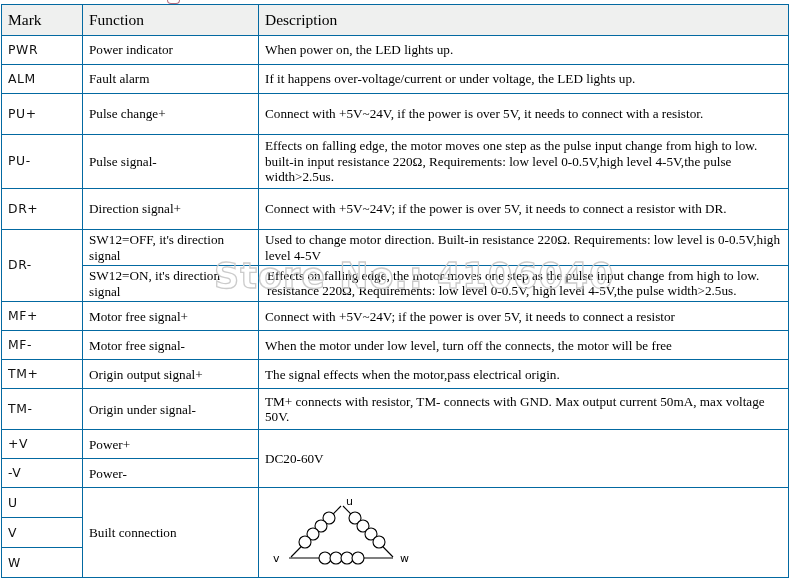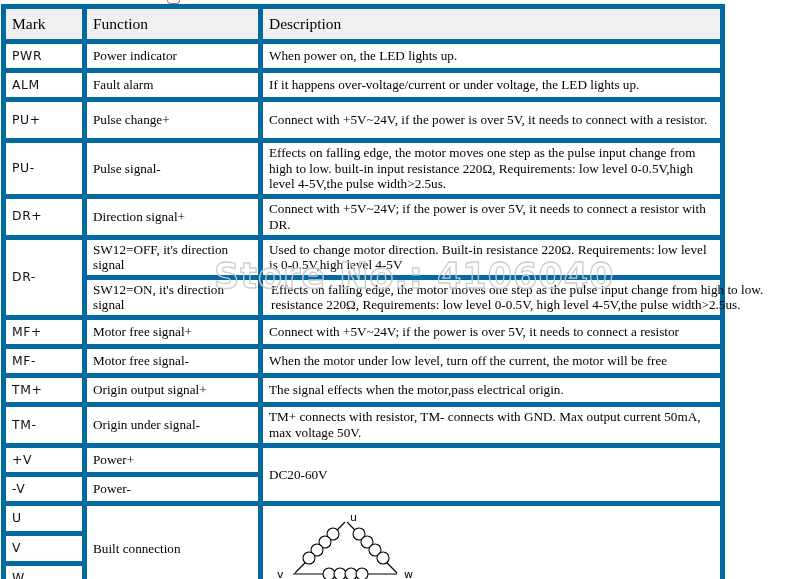--- a/index.html
+++ b/index.html
@@ -34,31 +34,31 @@
     position: absolute;
     left: 1px;
     top: 4px;
     width: 719px;
     border-collapse: collapse;
     table-layout: fixed;
     font-size: 13.2px;
     color: #000;
   }
   #spec-table td, #spec-table th {
-    border: 5px solid #0369a1;
+    border: 1px solid #0369a1;
     padding: 2px 6px;
     vertical-align: middle;
     text-align: left;
     font-weight: normal;
     line-height: 1.18;
   }
 
   .col-mark  { width: 81px; }
   .col-func  { width: 176px; margin-left: 37px; }
-  .col-desc  { width: 462px; }
+  .col-desc  { width: 530px; }
 
   thead th {
     background: #eff0ef;
     font-weight: bold;
     font-size: 15.5px;
     height: 26px;
     padding-left: 8px;
   }
   thead th.col-mark { padding-left: 10px; }
 
@@ -193,21 +193,21 @@
 
     <tr class="row-h-std">
       <td class="mark">MF+</td>
       <td class="func">Motor free signal+</td>
       <td class="desc">Connect with +5V~24V; if the power is over 5V, it needs to connect a resistor</td>
     </tr>
 
     <tr class="row-h-std">
       <td class="mark">MF-</td>
       <td class="func">Motor free signal-</td>
-      <td class="desc">When the motor under low level, turn off the current, the motor will be free</td>
+      <td class="desc">When the motor under low level, turn off the connects, the motor will be free</td>
     </tr>
 
     <tr class="row-h-std">
       <td class="mark">TM+</td>
       <td class="func">Origin output signal+</td>
       <td class="desc">The signal effects when the motor,pass electrical origin.</td>
     </tr>
 
     <tr class="row-h-two">
       <td class="mark">TM-</td>

